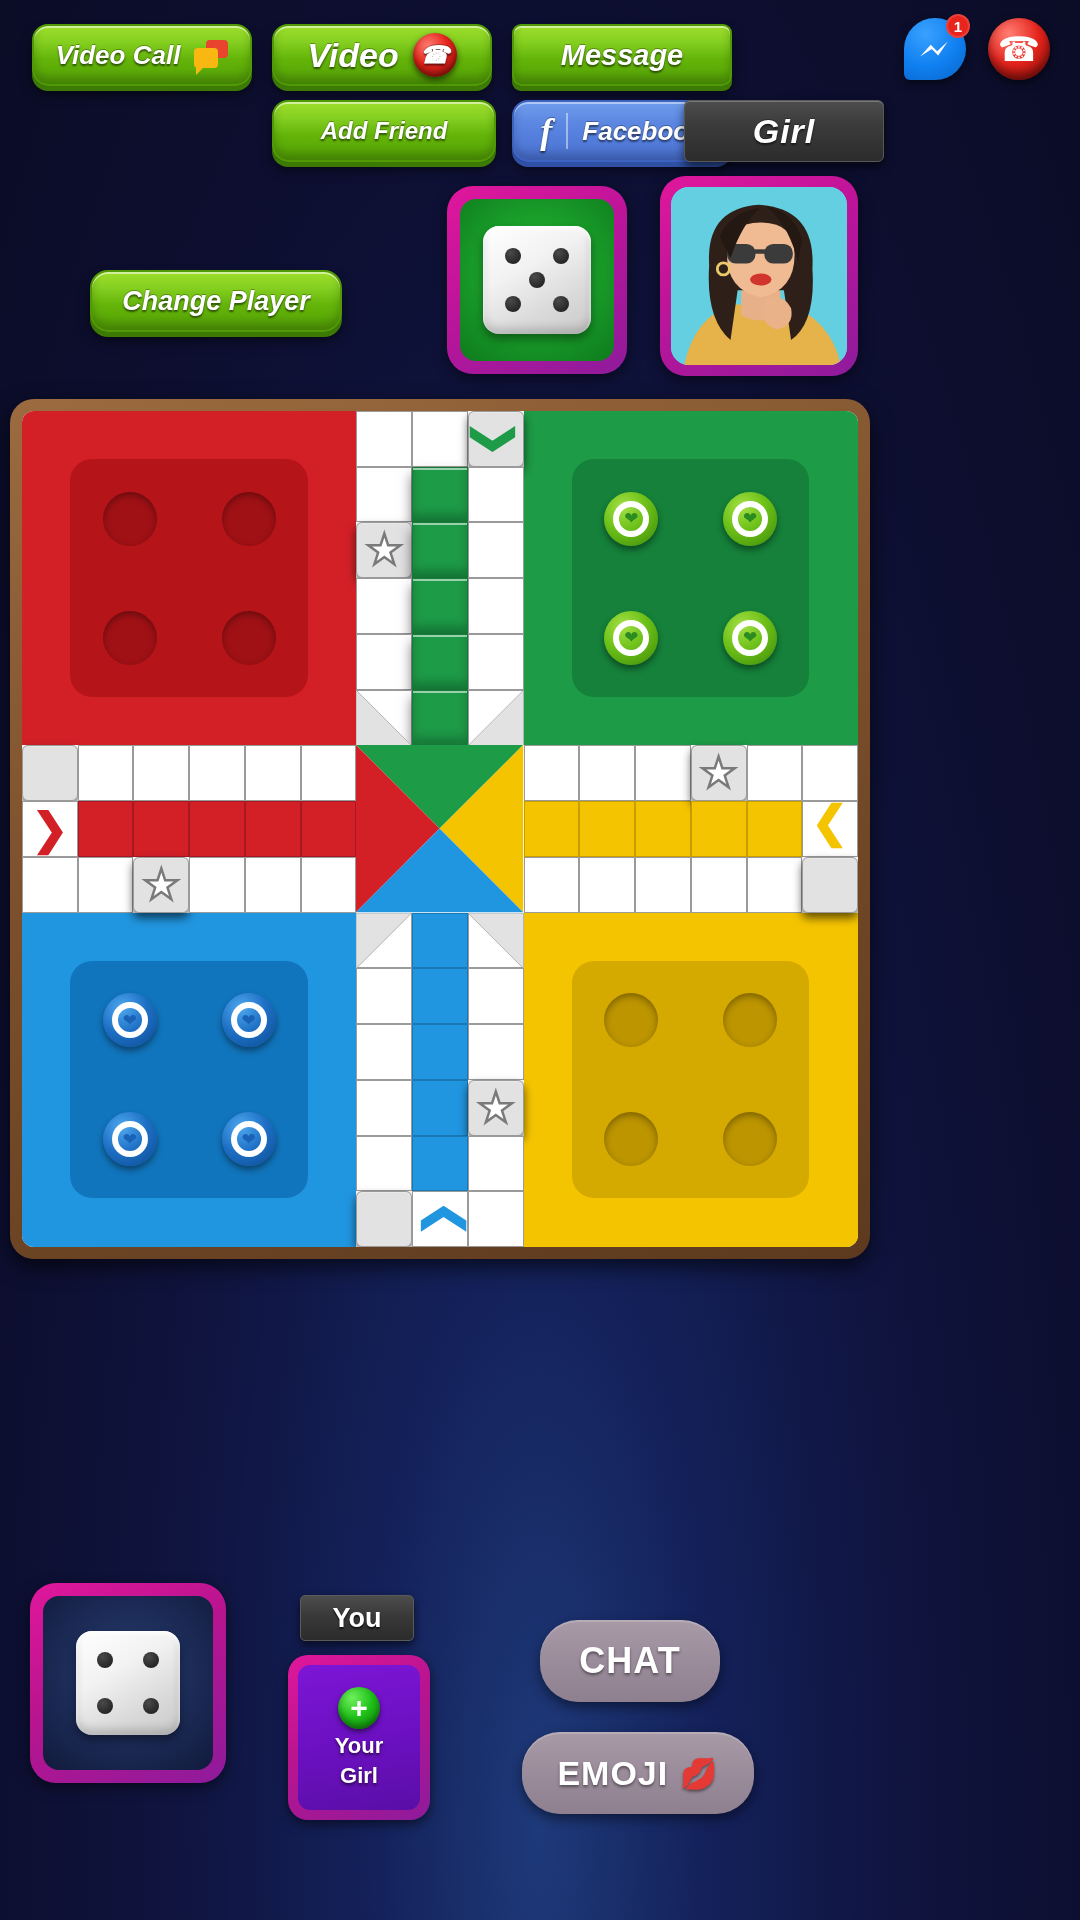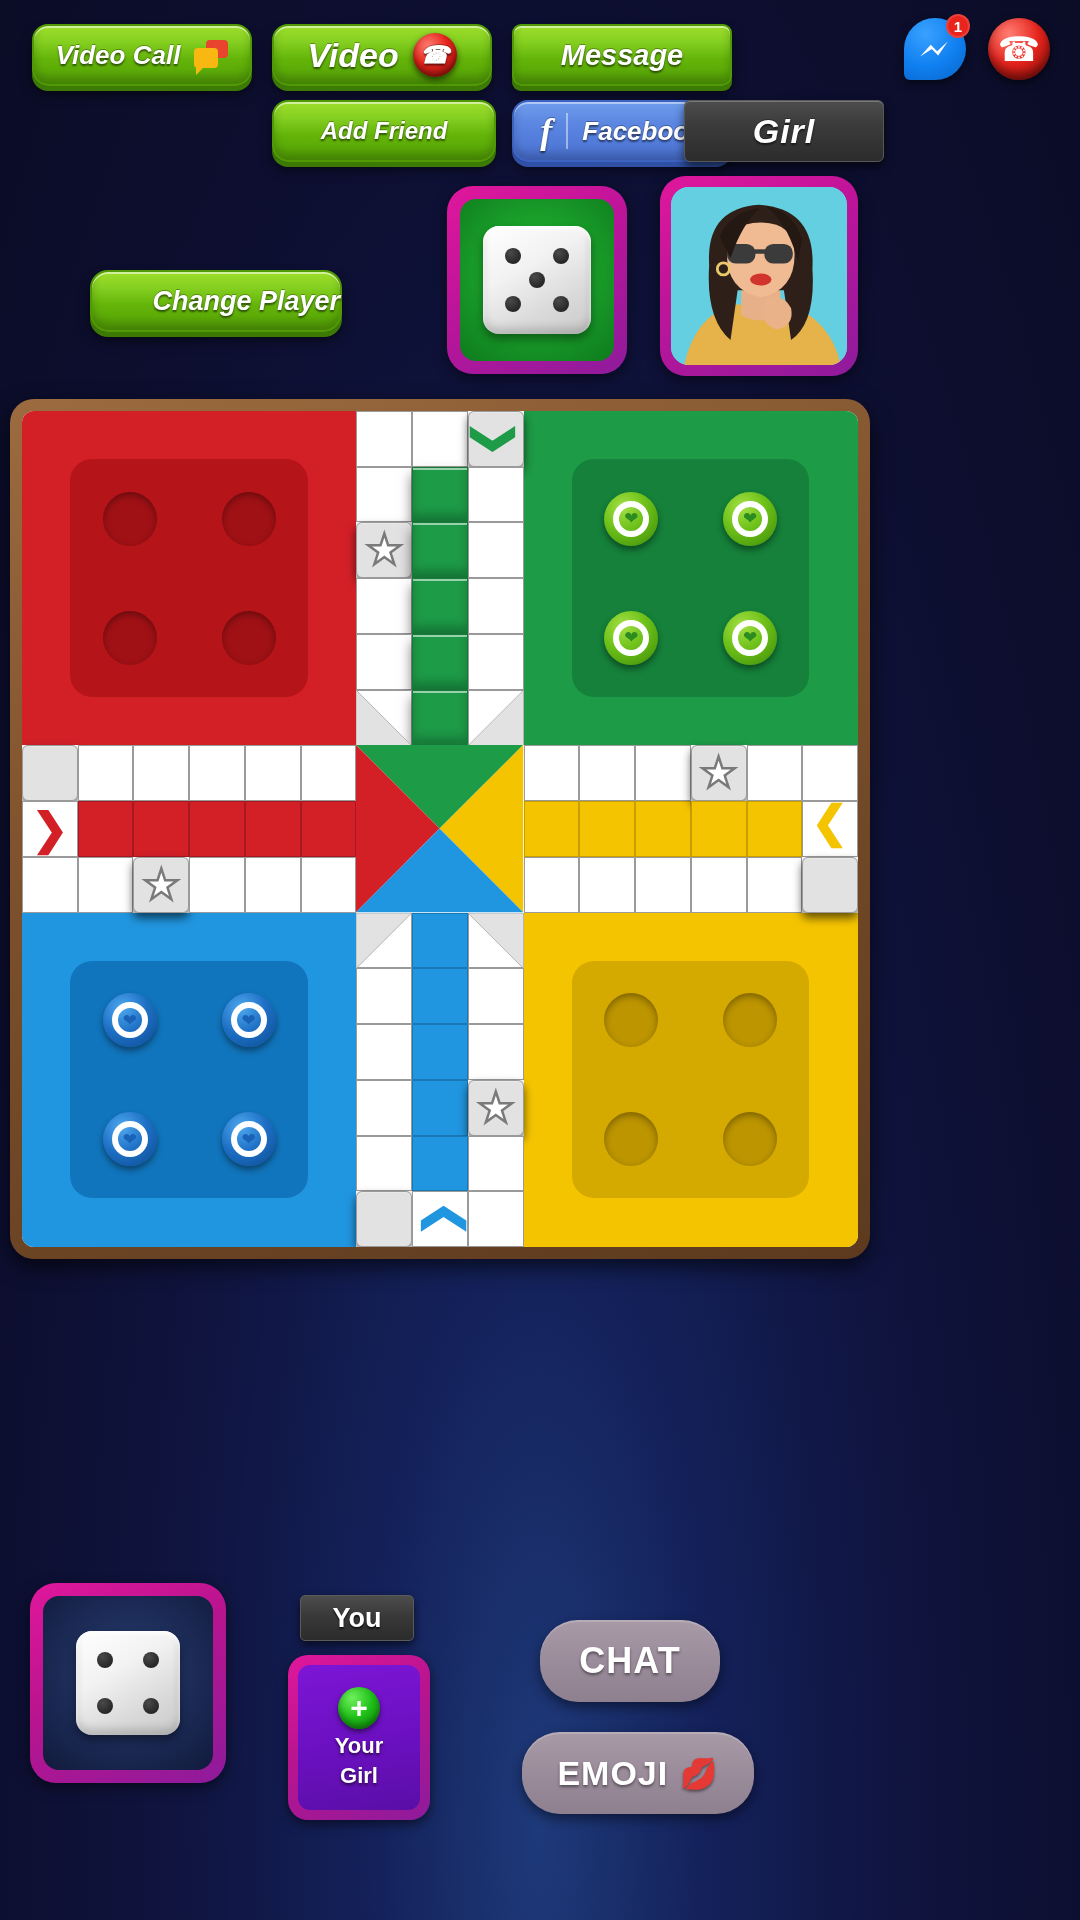--- a/index.html
+++ b/index.html
@@ -96,21 +96,21 @@
   .phone-big{
     width:62px;height:62px;border-radius:50%;
     background:radial-gradient(circle at 34% 26%, #ff7e72 0%, #e5241d 48%, #8e0c08 100%);
     box-shadow:inset 0 -6px 10px rgba(0,0,0,.45), 0 3px 8px rgba(0,0,0,.6);
     display:flex;align-items:center;justify-content:center;font-size:34px;color:#fff;
   }
 
   
   #b-changeplayer{
     position:absolute; left:90px; top:270px; width:252px;height:62px;
-    font-size:27px; border-radius:18px;justify-content:flex-end;
+    font-size:27px; border-radius:18px;
   }
 
   .frame{
     position:absolute; border-radius:26px;
     background:linear-gradient(150deg,#e0179c 0%, #c0149a 40%, #8e1b9c 100%);
     padding:13px;
     box-shadow:0 4px 14px rgba(0,0,0,.55);
   }
   #dice-frame-green{ left:447px; top:186px; width:180px; height:188px; }
   #dice-frame-green .inner{

